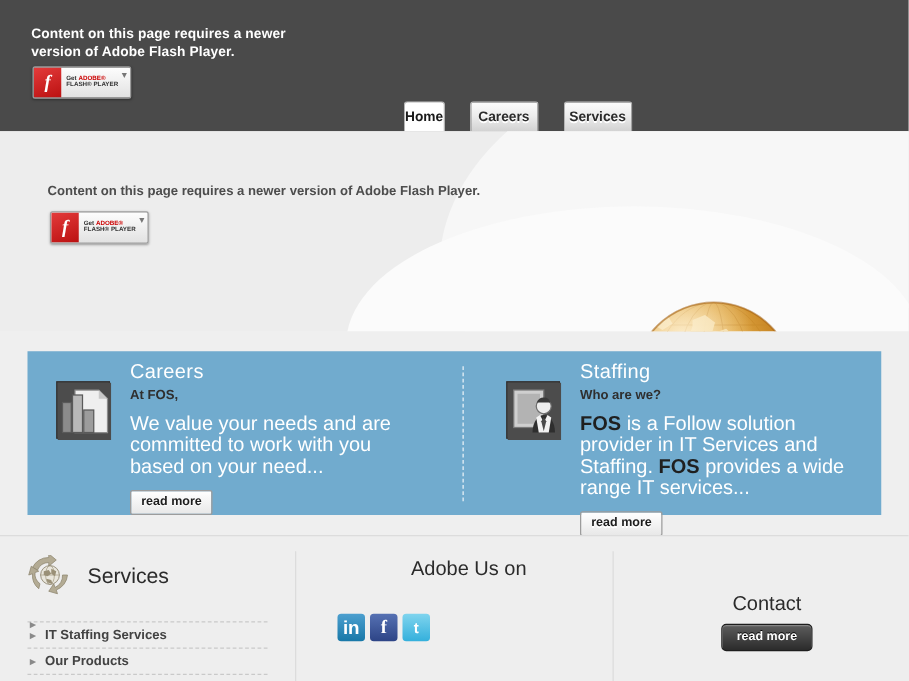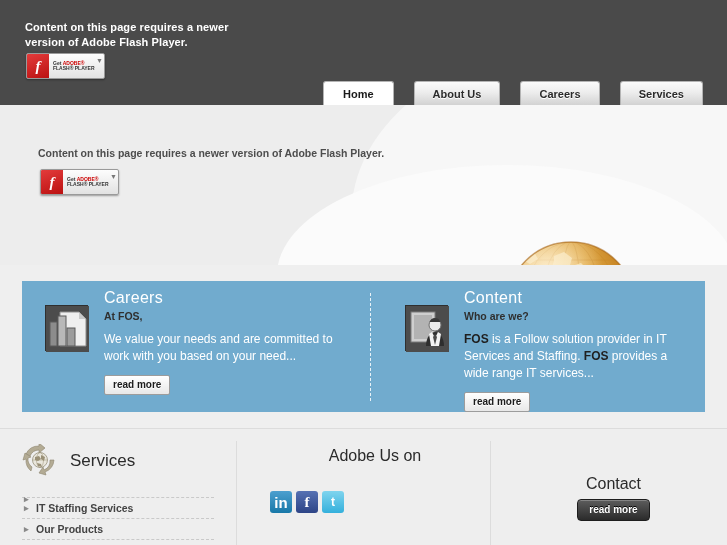--- a/index.html
+++ b/index.html
@@ -62,21 +62,21 @@
 
   
   .nav {
     position: absolute; left: 323px; top: 81px;
     width: 400px;
   }
   .nav-row { display: flex; align-items: flex-end; }
   .nav-row.row2 { margin-top: 1px; padding-left: 0px; }
   .tab {
     height: 24px;
-    padding: 0 19px;
+    padding: 0 0;
     display: flex; align-items: center; justify-content: center;
     font-size: 11px; font-weight: bold; color: #2b2b2b;
     background: linear-gradient(#fbfbfb 0%, #ededed 45%, #d2d2d2 100%);
     border: 1px solid #b4b4b4;
     border-bottom: none;
     border-radius: 3px 3px 0 0;
     margin-right: 20px;
     white-space: nowrap;
     text-shadow: 0 1px 0 #fff;
   }
@@ -152,21 +152,21 @@
   }
   .bp-body { position: absolute; left: 82px; top: 8px; right: 10px; }
   .bp-title {
     font-size: 16px; color: #ffffff; font-weight: normal;
     letter-spacing: .3px; margin-bottom: 3px;
   }
   .bp-sub {
     font-size: 10.5px; color: #2f2f2f; font-weight: bold; margin-bottom: 9px;
   }
   .bp-text {
-    font-size: 12px; color: #ffffff; line-height: 17px; margin-bottom: 9px;
+    font-size: 16px; color: #ffffff; line-height: 17px; margin-bottom: 9px;
   }
   .bp-text b { color: #1f1f1f; }
   .readmore {
     display: inline-block;
     padding: 3px 8px 4px;
     font-size: 10px; font-weight: bold; color: #1c1c1c;
     background: linear-gradient(#ffffff, #e8e8e8);
     border: 1px solid #9c9c9c;
     border-radius: 2px;
     text-shadow: 0 1px 0 #fff;
@@ -268,21 +268,20 @@
         <div class="fb-l1"><span>Get </span><b>ADOBE®</b></div>
         <div class="fb-l2">FLASH® PLAYER</div>
       </div>
       <div class="fb-arrow">▼</div>
     </div>
   </div>
 
   <div class="nav">
     <div class="nav-row">
       <div class="tab active">Home</div>
-      <div class="tab wide">About Us</div>
       <div class="tab wide">Careers</div>
       <div class="tab wide">Services</div>
     </div>
     <div class="nav-row row2">
       <div class="tab" id="tab-contact">Contact Us</div>
     </div>
   </div>
 
   <div class="hero">
     <div class="swoosh"></div>
@@ -384,21 +383,21 @@
           <rect x="5" y="6" width="24" height="30" fill="#cfcfcf" stroke="#7a7a7a"></rect>
           <rect x="8" y="9" width="18" height="24" fill="#b3b3b3"></rect>
           <circle cx="29" cy="19" r="6" fill="#ededed" stroke="#6f6f6f"></circle>
           <path d="M29 12 a6 6 0 0 1 5.5 4 l-11 0 a6 6 0 0 1 5.5 -4z" fill="#3a3a3a"></path>
           <path d="M20 40 c0 -9 5 -14 9 -14 s9 5 9 14z" fill="#2e2e2e"></path>
           <path d="M26 26 l3 6 3 -6 3 2 -2 12 h-8 l-2 -12z" fill="#f2f2f2"></path>
           <path d="M29 28 l-2 3 2 8 2 -8z" fill="#4a4a4a"></path>
         </svg>
       </div>
       <div class="bp-body">
-        <div class="bp-title">Content</div>
+        <div class="bp-title">Staffing</div>
         <div class="bp-sub">Who are we?</div>
         <div class="bp-text"><b>FOS</b><span> is a Follow solution provider in IT Services and Staffing. </span><b>FOS</b><span> provides a wide range IT services...</span></div>
         <div class="readmore">read more</div>
       </div>
     </div>
   </div>
 
   <div class="footer">
     <div class="fsep" id="fsep1"></div>
     <div class="fsep" id="fsep2"></div>

